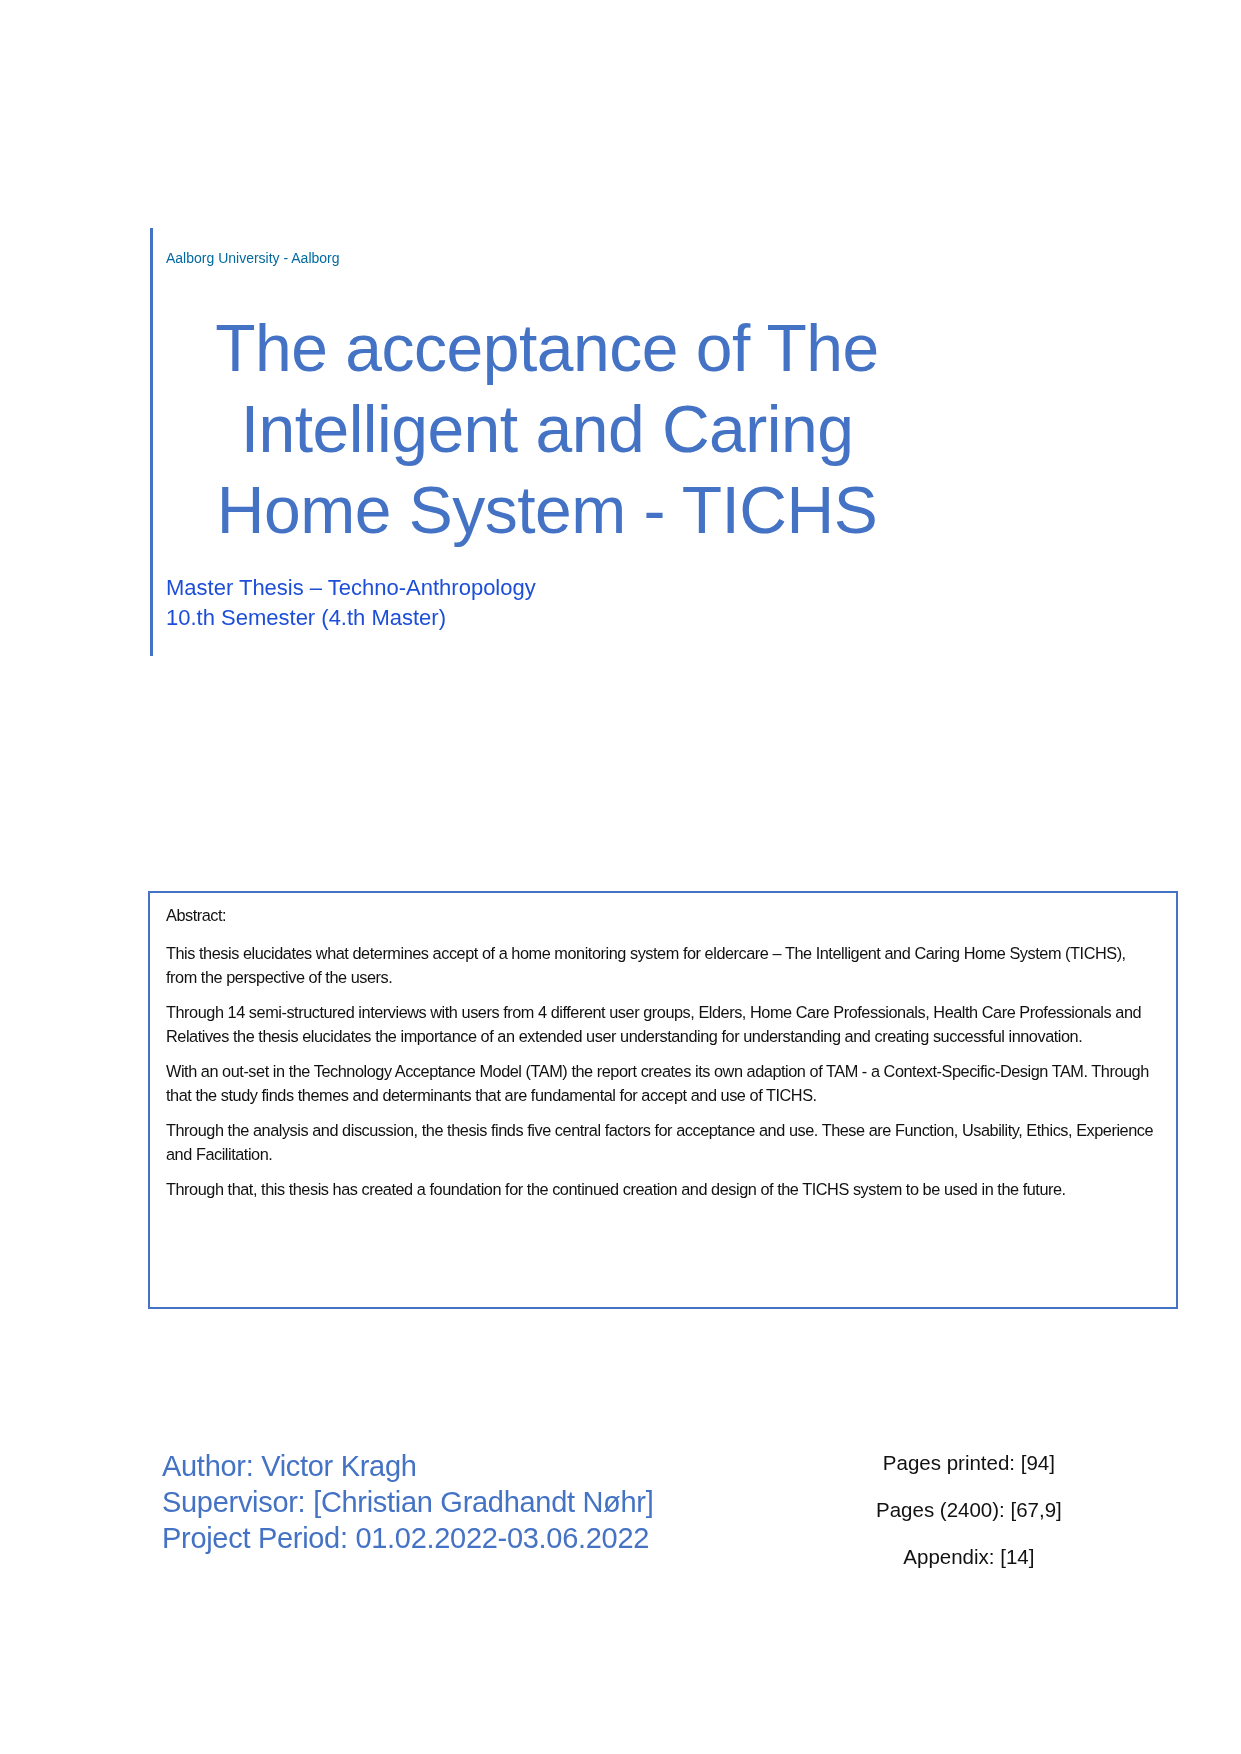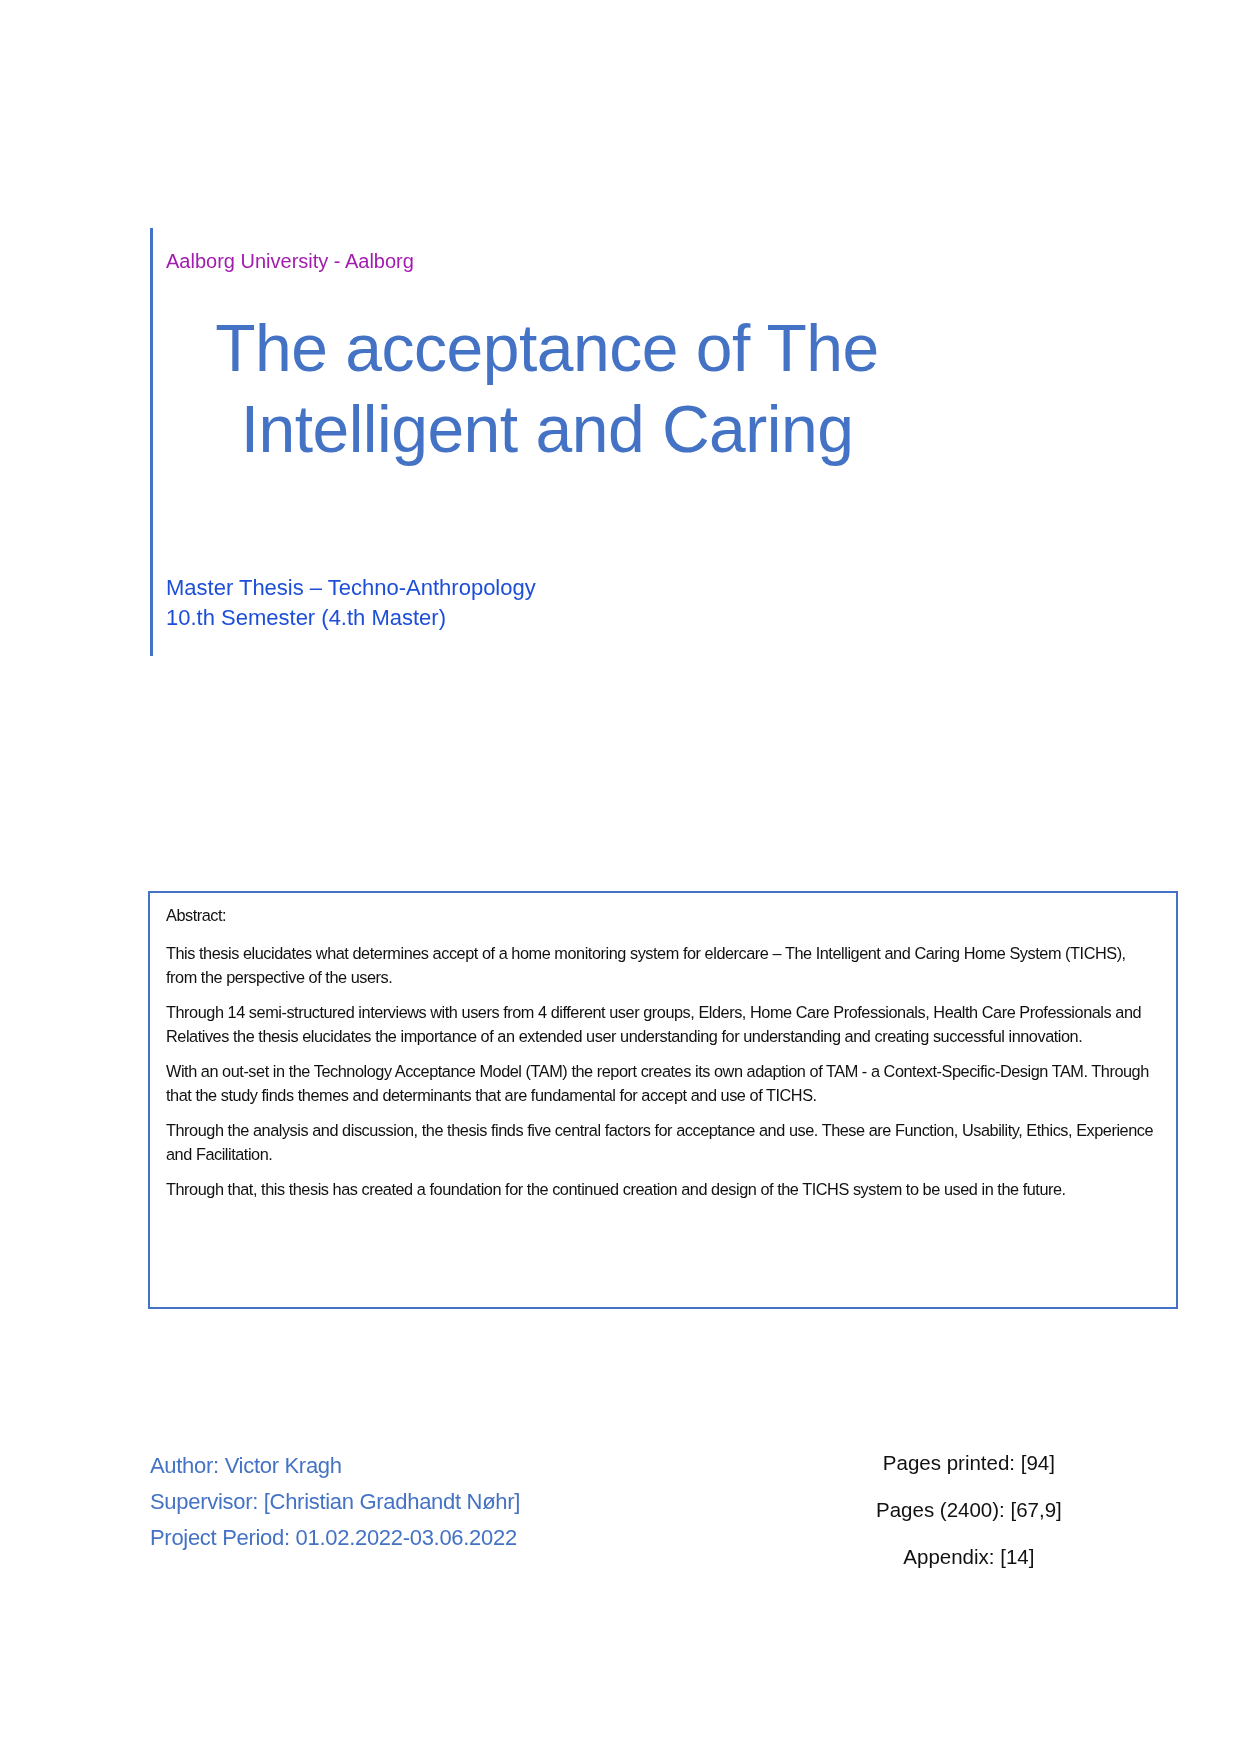--- a/index.html
+++ b/index.html
@@ -19,22 +19,22 @@
       left: 150px;
       top: 228px;
       width: 800px;
       height: 428px;
       border-left: 3px solid #4472c4;
     }
     .university {
       position: absolute;
       left: 13px;
       top: 22px;
-      font-size: 20px;
-      color: #a21caf;
+      font-size: 14px;
+      color: #0369a1;
       white-space: nowrap;
     }
     .main-title {
       position: absolute;
       left: 14px;
       top: 80px;
       font-size: 66px;
       line-height: 81px;
       color: #4472c4;
       font-weight: normal;
@@ -71,23 +71,23 @@
     }
     .abstract-box p {
       margin: 0 0 10px 0;
     }
     .abstract-box p.abstract-label {
       margin-bottom: 13px;
     }
 
     .author-block {
       position: absolute;
-      left: 150px;
+      left: 162px;
       top: 1448px;
-      font-size: 22px;
+      font-size: 29px;
       line-height: 36px;
       color: #4472c4;
       white-space: nowrap;
       letter-spacing: -0.3px;
     }
     .author-block span { display: block; }
 
     .meta-block {
       position: absolute;
       left: 876px;
@@ -104,20 +104,21 @@
     }
   </style>
 </head>
 <body>
 
 <div class="title-block">
   <div class="university">Aalborg University - Aalborg</div>
   <h1 class="main-title">
     <span>The acceptance of The</span>
     <span>Intelligent and Caring</span>
+    <span>Home System - TICHS</span>
   </h1>
   <div class="subtitle">
     <span>Master Thesis – Techno-Anthropology</span>
     <span>10.th Semester (4.th Master)</span>
   </div>
 </div>
 
 <div class="abstract-box">
   <p class="abstract-label">Abstract:</p>
   <p>This thesis elucidates what determines accept of a home monitoring system for eldercare – The Intelligent and Caring Home System (TICHS), from the perspective of the users.</p>

